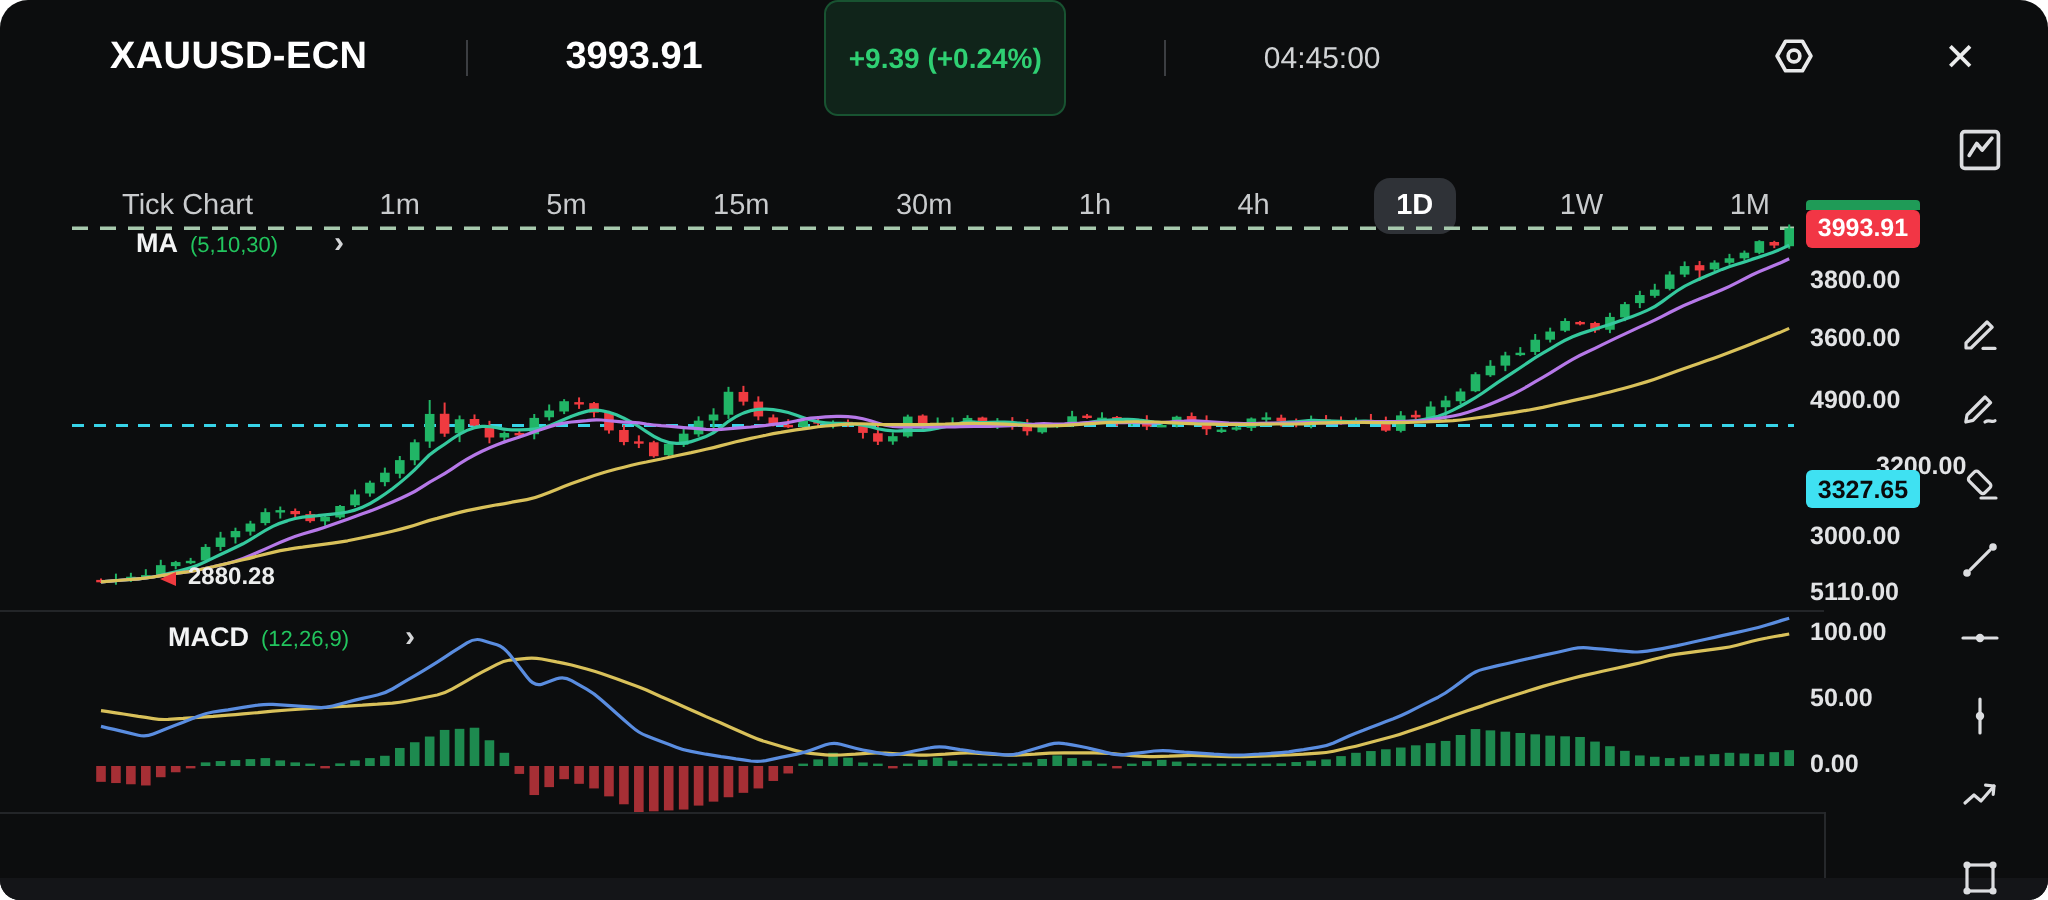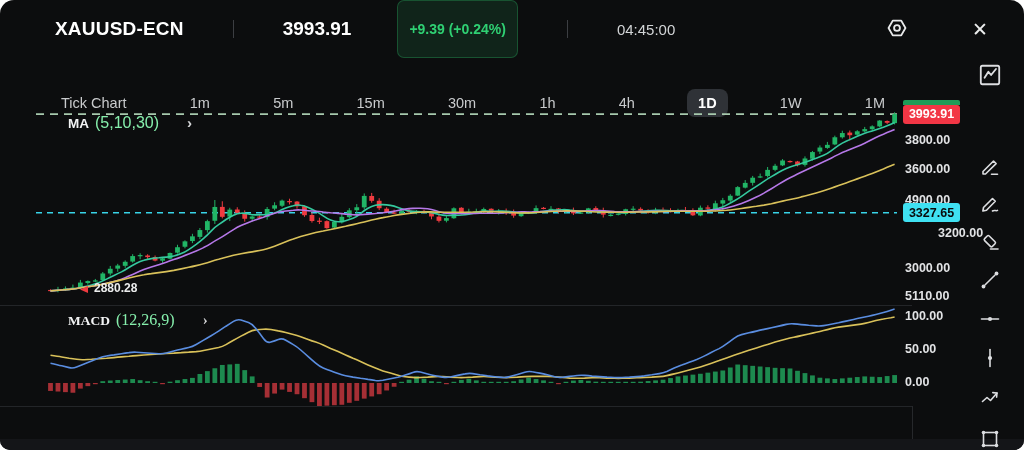--- a/index.html
+++ b/index.html
@@ -4,46 +4,46 @@
 <style>
   html,body{margin:0;padding:0;background:#ffffff;}
   .stage{position:relative;width:1024px;height:450px;font-family:"Liberation Sans",sans-serif;}
   .app{position:absolute;inset:0;background:#0c0d0e;border-radius:14px 14px 10px 10px;overflow:hidden;color:#e8e9ea;}
 
   
   .hdr{position:absolute;left:0;top:0;right:0;height:58px;display:flex;align-items:center;padding:0 32px 0 55px;box-sizing:border-box;gap:32px;}
   .hdr .sym{font-size:19px;font-weight:700;color:#ffffff;letter-spacing:.2px;}
   .sep{width:1px;height:18px;background:#3c3e42;margin:0 17px;}
   .hdr .px{font-size:19px;font-weight:700;color:#ffffff;}
-  .pill{margin-left:14px;font-size:14px;font-weight:700;color:#2fd073;background:rgba(46,204,113,.12);border:1px solid rgba(46,204,113,.28);border-radius:7px;padding:20px 11px;}
+  .pill{margin-left:29px;font-size:14px;font-weight:700;color:#2fd073;background:rgba(46,204,113,.12);border:1px solid rgba(46,204,113,.28);border-radius:7px;padding:20px 11px;}
   .hdr .tm{font-size:15px;color:#d2d4d6;}
   .hdr .spacer{flex:1;}
   .icon-btn{background:none;border:none;padding:4px;cursor:pointer;display:flex;align-items:center;justify-content:center;color:#e8e9ea;}
   .icon-btn + .icon-btn{margin-left:22px;}
   .close-glyph{font-size:19px;line-height:1;color:#eceded;}
 
   
   .tf-bar{position:absolute;left:50px;top:63px;width:846px;height:36px;display:flex;align-items:center;justify-content:space-between;}
   .tf-item{background:none;border:none;color:#c9cbcd;font-family:"Liberation Sans",sans-serif;font-size:14.5px;font-weight:500;padding:6px 11px;border-radius:8px;cursor:pointer;white-space:nowrap;margin-top:43px;}
   .tf-item.active{background:#2f3237;color:#ffffff;font-weight:700;}
 
   
   .ind-label{position:absolute;display:flex;align-items:baseline;gap:6px;z-index:5;cursor:pointer;}
   .ind-name{font-size:13.5px;font-weight:700;color:#f2f3f4;}
-  .ind-params{font-size:16px;font-weight:500;color:#86efac;}
+  .ind-params{font-size:11px;font-weight:500;color:#22c55e;}
   .chev{font-size:15px;font-weight:700;color:#d4d5d7;margin-left:22px;line-height:1;}
 
   .low-label{position:absolute;left:94px;top:281px;font-size:12px;font-weight:600;color:#eceded;z-index:5;}
 
   
   .price-axis{position:absolute;left:903px;top:0;width:58px;height:450px;z-index:4;}
   .ptick{position:absolute;left:2px;font-size:12.5px;font-weight:600;color:#e2e3e5;white-space:nowrap;}
   .badge{position:absolute;left:0;width:57px;height:19px;border-radius:3px;display:flex;align-items:center;justify-content:center;font-size:12.5px;font-weight:700;z-index:6;}
   .badge.last{background:#f23645;color:#ffffff;}
-  .badge.level{background:#3fe1f2;color:#0a0b0c;}
+  .badge.level{background:#3fe1f2;color:#0a0b0c;margin-top:32px;}
   .badge-strip{position:absolute;left:0;width:57px;height:5px;background:#1f9b57;border-radius:2px 2px 0 0;z-index:5;}
   .time-axis{position:absolute;left:0;top:407px;width:912px;height:31px;z-index:4;}
   .ttick{position:absolute;top:5px;width:70px;text-align:center;font-size:13.5px;font-weight:600;color:#e2e3e5;}
 
   .divider-h{position:absolute;left:0;height:1px;background:#232528;z-index:3;}
   .divider-v{position:absolute;width:1px;background:#26282b;z-index:3;}
   .bottom-strip{position:absolute;left:0;right:0;bottom:0;height:11px;background:#141518;}
 
   
   .toolbar{position:absolute;left:956px;top:50px;width:68px;bottom:0;z-index:6;}
@@ -447,21 +447,21 @@
         <button class="tf-item active">1D</button>
         <button class="tf-item">1W</button>
         <button class="tf-item">1M</button>
       </nav>
 
     <div class="ind-label" style="left:68px;top:114px;">
       <span class="ind-name">MA</span>
       <span class="ind-params">(5,10,30)</span>
       <span class="chev">›</span>
     </div>
-    <div class="ind-label" style="left:68px;top:311px;font-family:Liberation Serif, serif;">
+    <div class="ind-label" style="left:84px;top:311px;">
       <span class="ind-name">MACD</span>
       <span class="ind-params">(12,26,9)</span>
       <span class="chev">›</span>
     </div>
 
     <span class="low-label">2880.28</span>
 
     <div class="price-axis" id="price-axis">
       <div class="badge-strip" id="last-badge-strip" style="top: 99.5897px;"></div>
       <div class="badge last" id="last-badge" style="top: 104.59px;">3993.91</div>

